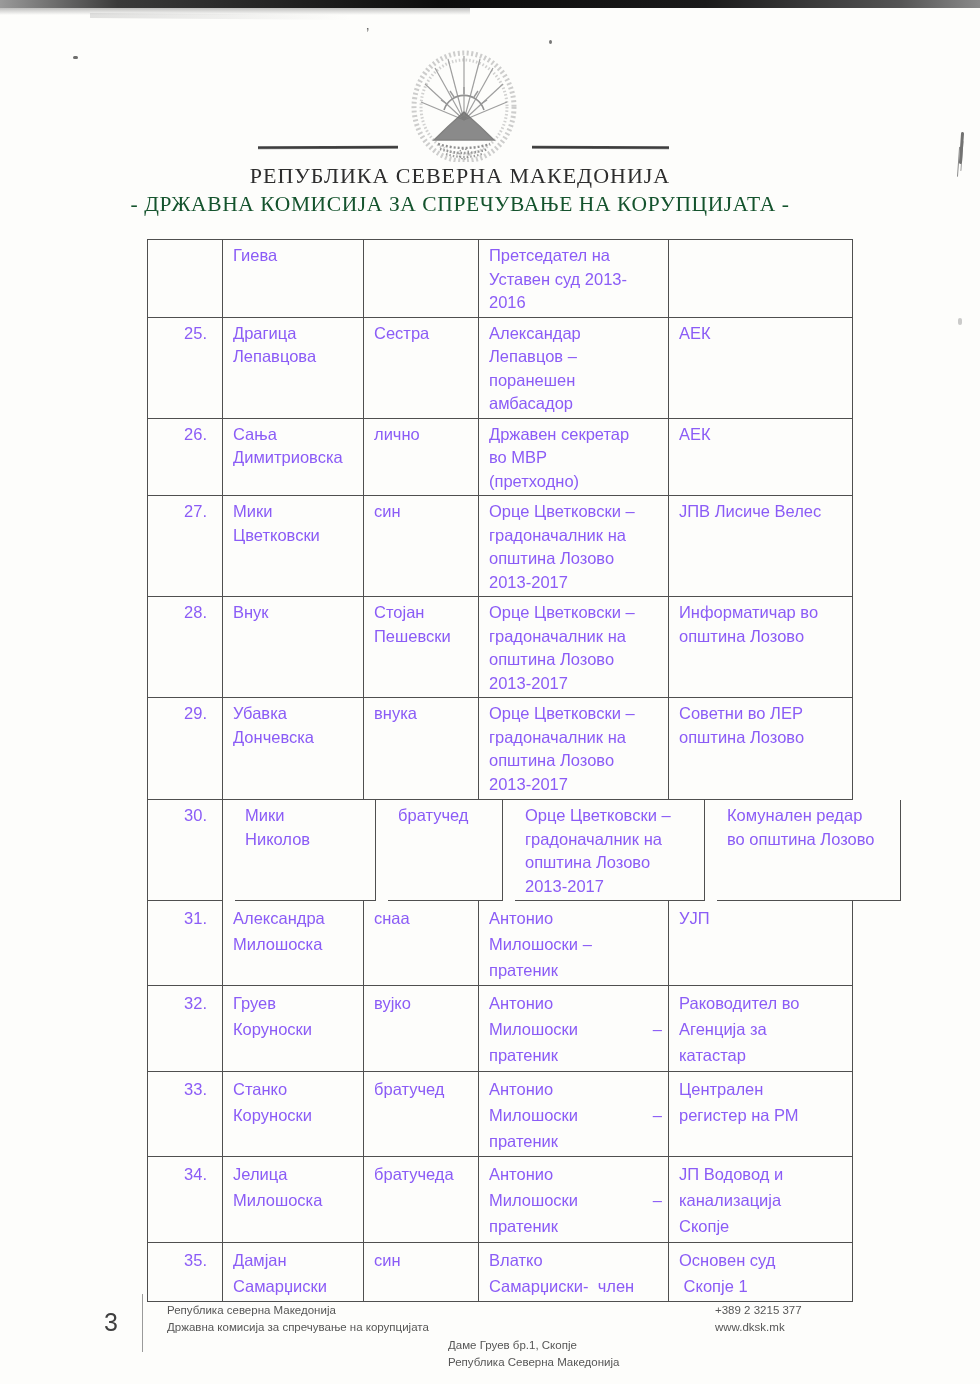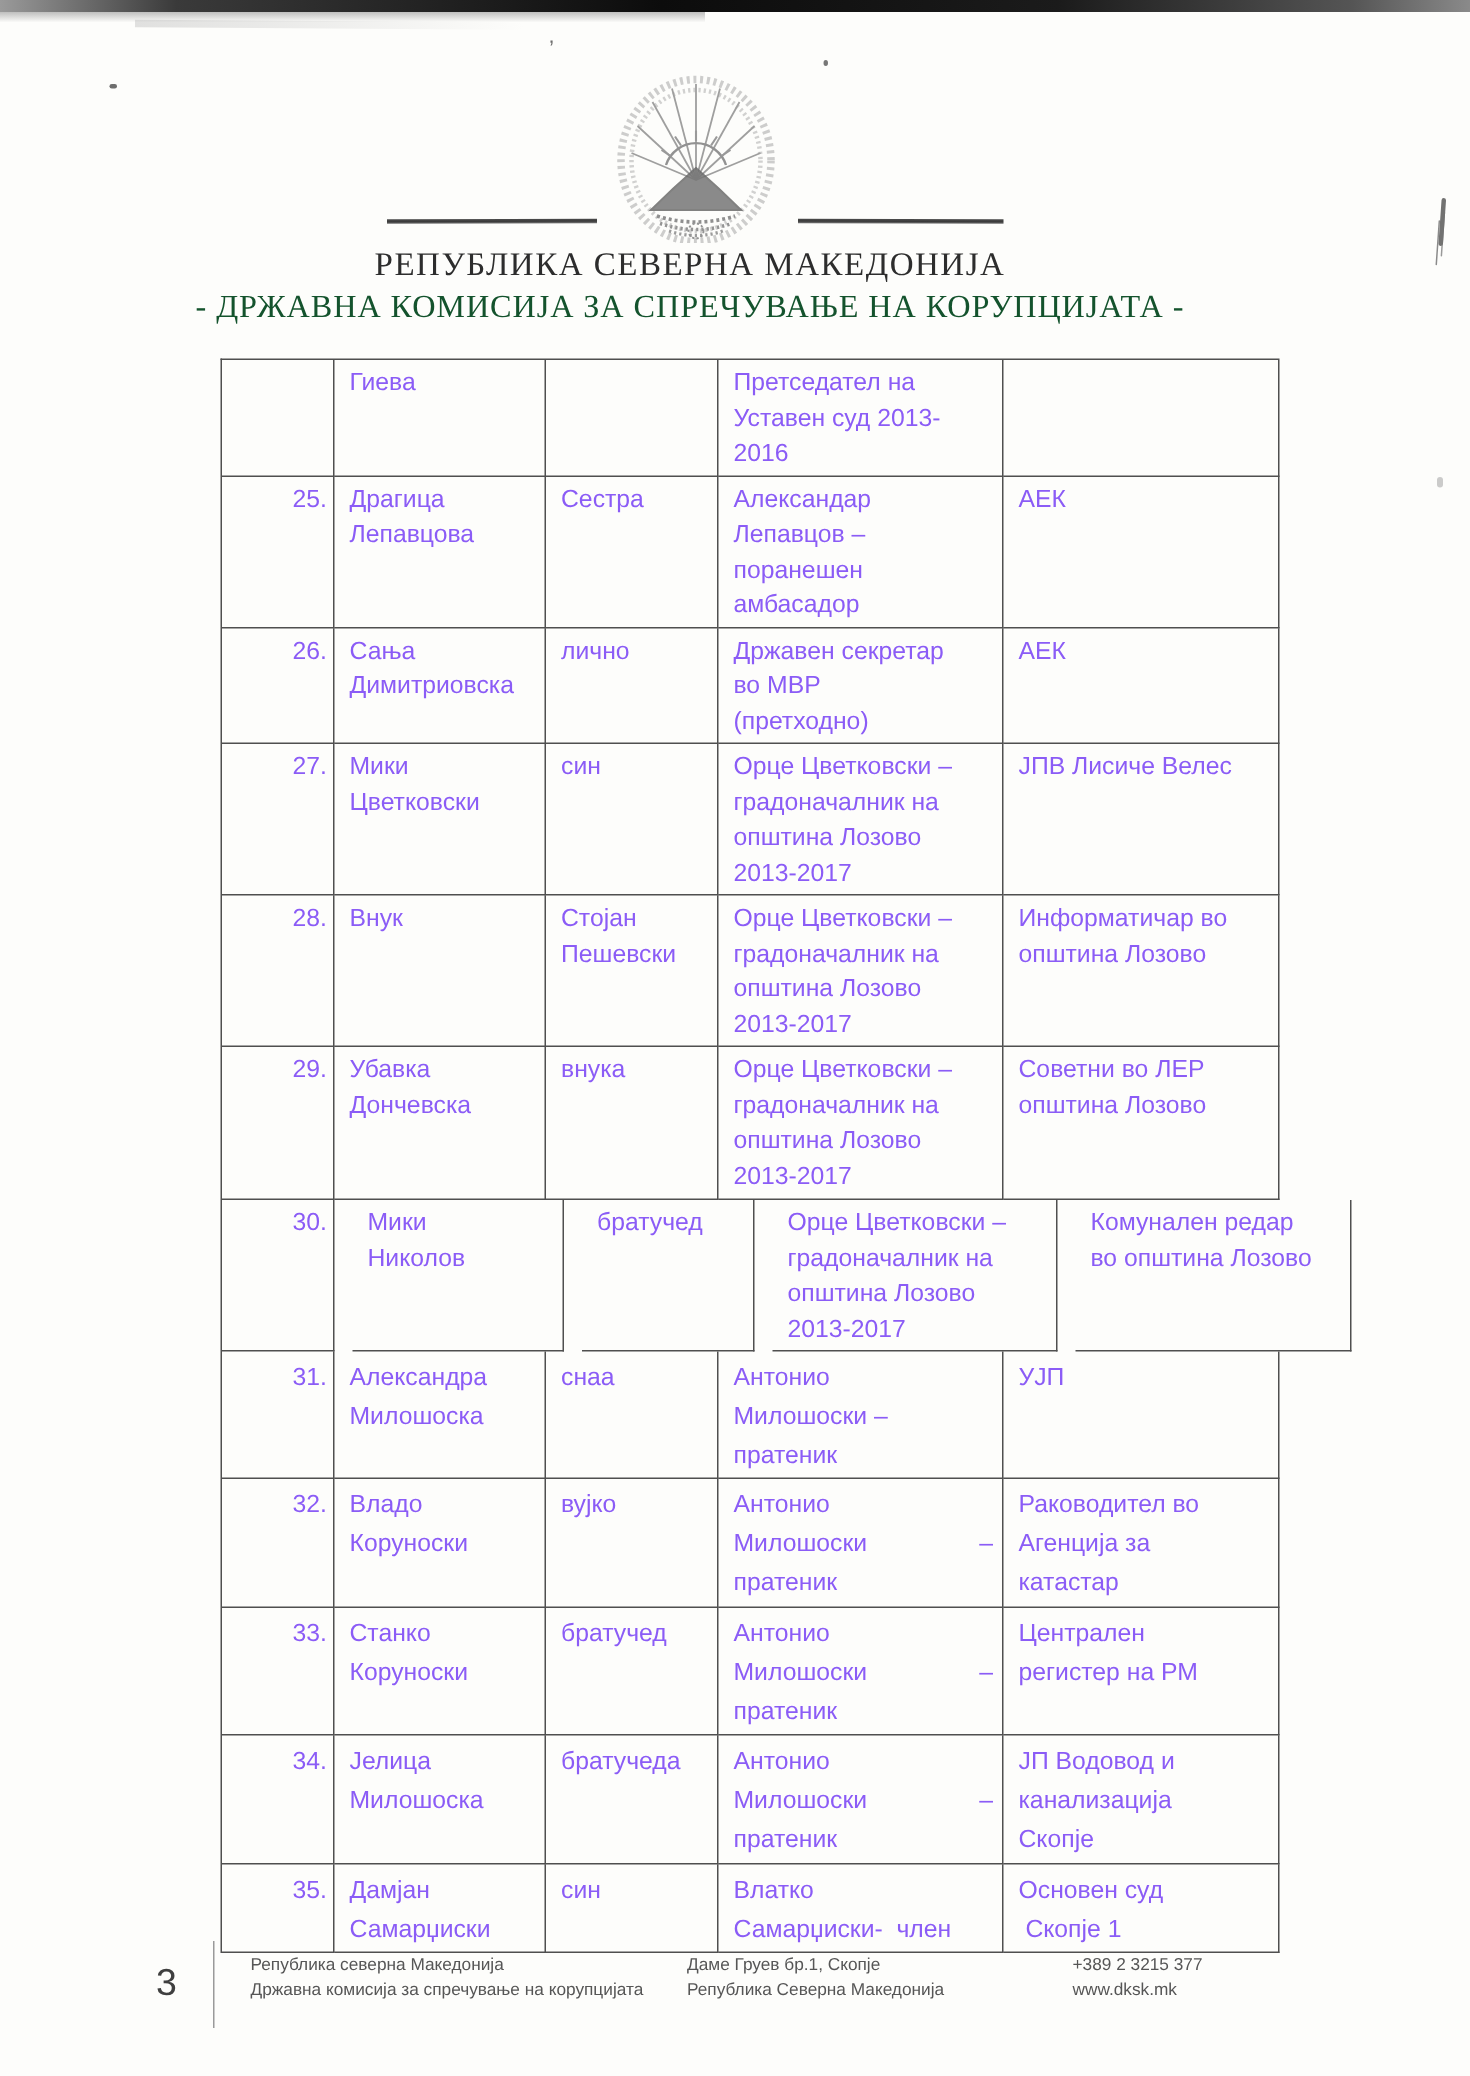--- a/index.html
+++ b/index.html
@@ -57,33 +57,33 @@
     position:absolute;left:147px;top:239px;width:705px;
     border-left:1px solid #4f4f4f;border-top:1px solid #4f4f4f;
     font-size:16.5px;color:#8b5cf6;
   }
   .trow{display:grid;grid-template-columns:75px 141px 115px 190px 184px;}
   .cell{
     border-right:1px solid #4f4f4f;border-bottom:1px solid #4f4f4f;
     padding:4px 6px 2px 10px;line-height:23.5px;position:relative;
   }
   .trow.loose .cell{line-height:26px;}
-  .cell.numc{padding:4px 4px 2px 4px;text-align:right;}
+  .cell.numc{padding:4px 15px 2px 4px;text-align:right;}
   .line{white-space:pre;}
   .jline{display:flex;justify-content:space-between;text-align:center;}
   .numwrap{position:relative;display:inline-block;}
   
   .footer-pagenum{
     position:absolute;left:98px;top:1308px;width:26px;text-align:center;
     font-size:25px;color:#3f3f3f;
   }
   .footer-rule{position:absolute;left:142px;top:1294px;width:1px;height:58px;background:#9a9a9a;}
   .fblock{position:absolute;top:1302px;font-size:11.5px;line-height:16.5px;color:#565656;}
   .fblock-org{left:167px;}
-  .fblock-addr{left:458px;}
+  .fblock-addr{left:448px;margin-top:35px;}
   .fblock-contact{left:715px;}
 </style>
 </head>
 <body>
 
 <div class="page">
 
   <div class="scan-top"></div>
   <div class="scan-smudge"></div>
   <div class="scan-smudge2"></div>
@@ -260,21 +260,21 @@
           <div class="line">Милошоски –</div>
           <div class="line">пратеник</div>
         </div>
         <div class="cell">
           <div class="line">УЈП</div>
         </div>
       </div>
       <div class="trow loose v2" style="min-height: 86px;">
         <div class="cell numc"><span class="numwrap">32.</span></div>
         <div class="cell">
-          <div class="line">Владо</div>
+          <div class="line">Груев</div>
           <div class="line">Коруноски</div>
         </div>
         <div class="cell">вујко</div>
         <div class="cell">
           <div class="line">Антонио</div>
           <div class="jline">
             <span>Милошоски</span>
             <span>–</span>
           </div>
           <div class="line">пратеник</div>

